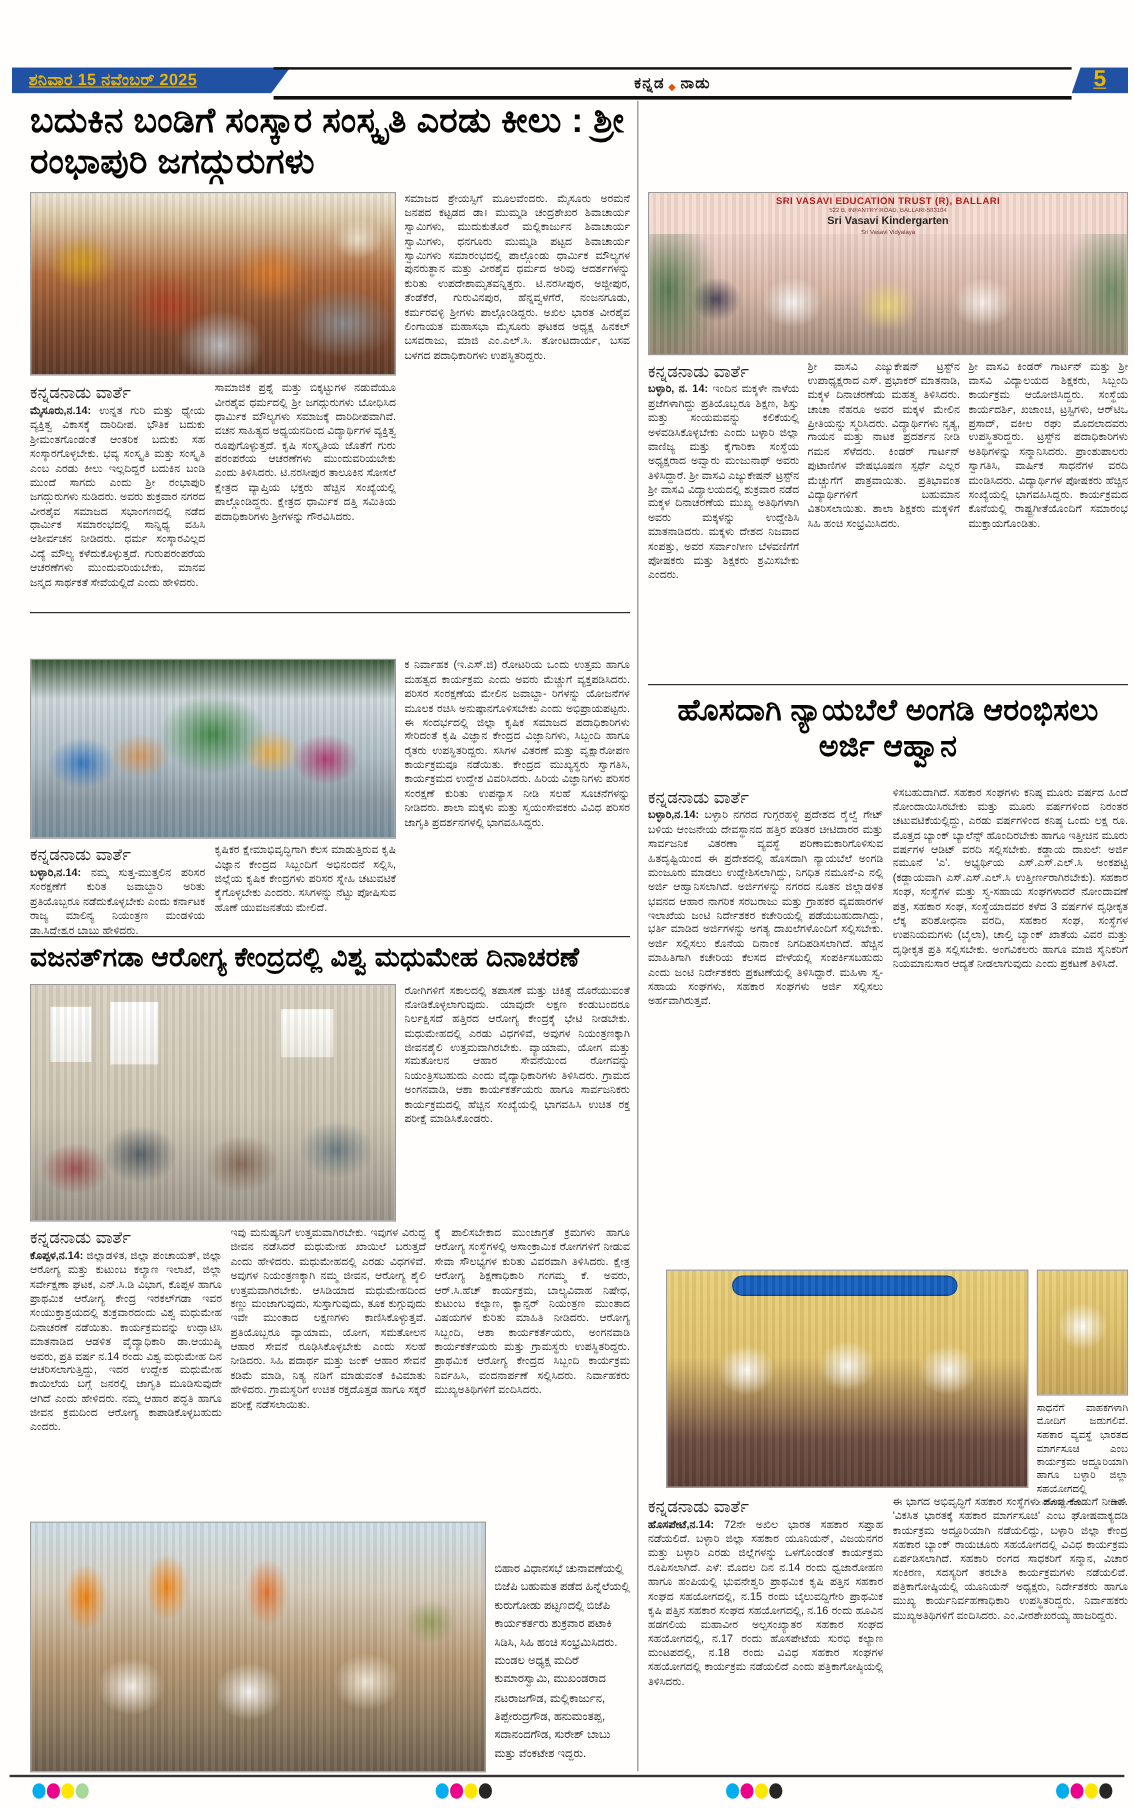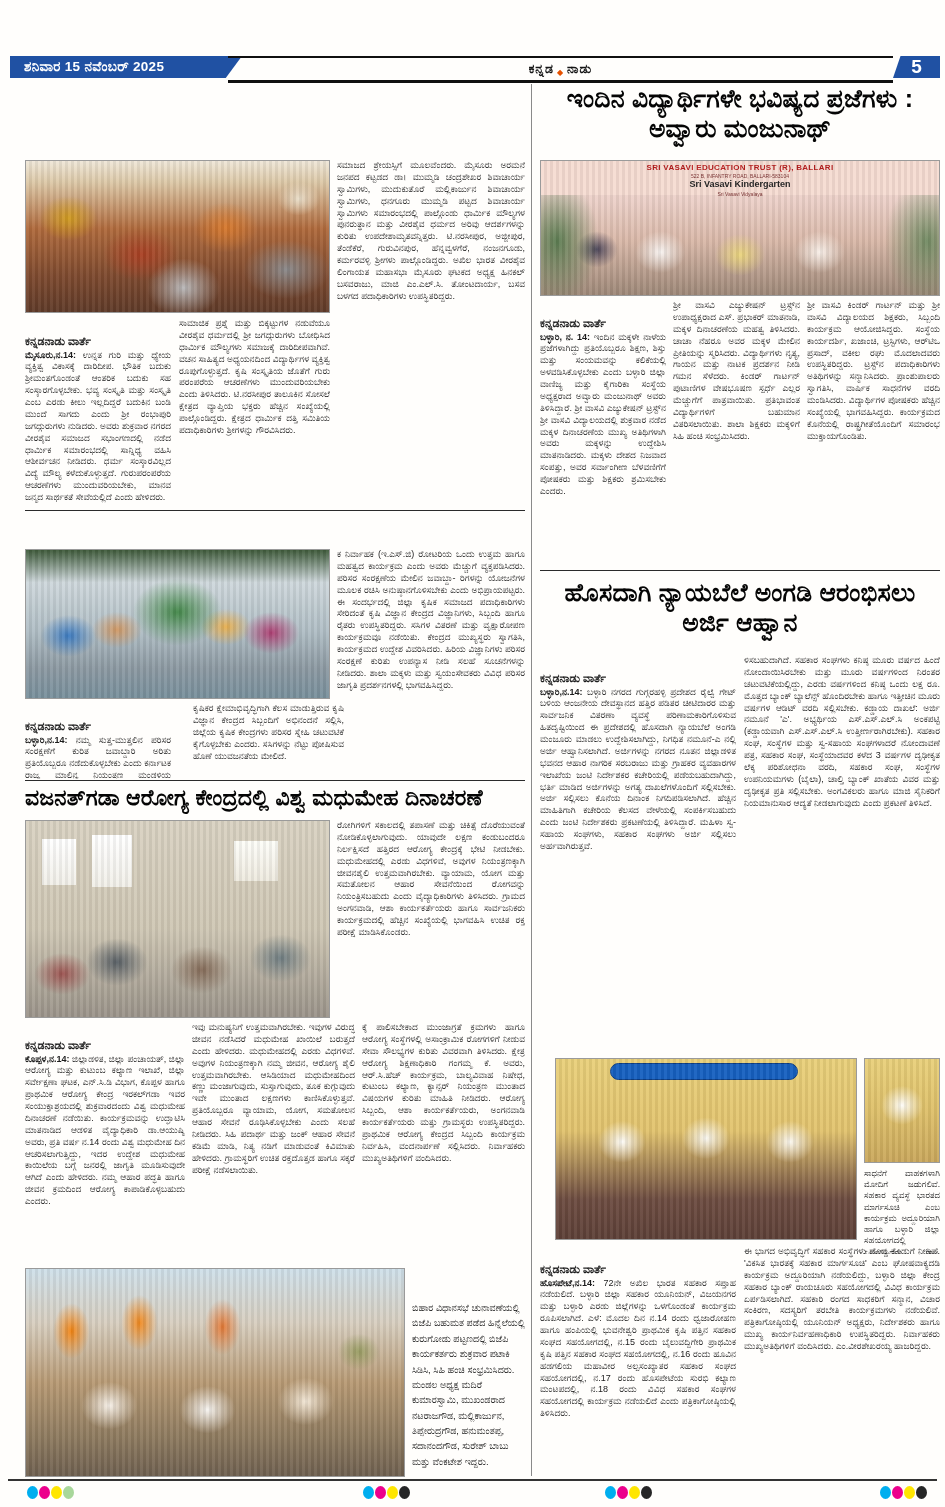--- a/index.html
+++ b/index.html
@@ -1,19 +1,19 @@
 <!DOCTYPE html>
 <html><head>
 <meta charset="utf-8">
 <style>
   html,body{margin:0;padding:0;background:#ffffff;}
   #page{position:relative;width:945px;height:1507px;background:#fffefc;margin:0 auto;overflow:hidden;
         font-family:"Liberation Sans","DejaVu Sans",sans-serif;color:#151515;}
   
-  .slab{position:absolute;background:#2051a3;color:#ffffff;display:flex;align-items:center;}
+  .slab{position:absolute;background:#2051a3;color:#eab308;display:flex;align-items:center;text-decoration:underline;}
   .date-slab{left:10px;top:56px;width:218px;height:22px;clip-path:polygon(0 0,100% 0,93% 100%,0 100%);
              font-size:13.5px;font-weight:bold;padding-left:14px;letter-spacing:.3px;}
   .num-slab{left:893px;top:56px;width:47px;height:22px;clip-path:polygon(16% 0,100% 0,100% 100%,0 100%);
             justify-content:center;font-size:19px;font-weight:bold;}
   .center-strip{position:absolute;left:228px;top:56px;width:665px;height:22px;
                 border-top:2px solid #101010;border-bottom:3px solid #101010;
                 display:flex;align-items:center;justify-content:center;}
   .masthead{font-size:12.5px;font-weight:bold;letter-spacing:1px;display:flex;align-items:flex-end;gap:3px;}
   .mast-ico{color:#e65100;font-size:8px;line-height:1;}
   
@@ -74,21 +74,21 @@
   .press-banner{position:absolute;left:18%;top:4px;width:62%;height:15px;background:#1660c0;
      border-radius:9px;border:1px solid #0d3e86;}
   .vas-banner{position:absolute;left:0;top:0;width:100%;height:34px;background:#f6dcd2;
      text-align:center;line-height:1.25;padding-top:2px;box-sizing:border-box;}
   .vas-l1{color:#b71c1c;font-weight:bold;font-size:8px;letter-spacing:.3px;}
   .vas-l2{color:#7a3030;font-size:5px;}
   .vas-l3{color:#222;font-weight:bold;font-size:9px;}
   
   .col{position:absolute;font-size:9px;line-height:1.32;text-align:justify;overflow:hidden;
        color:#1c1c1c;word-break:break-word;}
-  .byline{display:block;font-weight:bold;font-size:11px;margin-bottom:1px;margin-top:16px;}
+  .byline{display:block;font-weight:normal;font-size:14px;margin-bottom:1px;}
   .lead{font-weight:bold;}
   .caption{position:absolute;font-size:9.5px;line-height:1.62;color:#141414;overflow:hidden;}
   .rule{position:absolute;border-top:1px solid #2b2b2b;}
   .vrule{position:absolute;border-left:1px solid #8a8a8a;}
   
   .foot-rule{position:absolute;left:8px;top:1479px;width:929px;border-top:2px solid #333;}
   .dots{position:absolute;top:1486px;display:flex;gap:1px;}
   .dot{width:11px;height:13px;border-radius:50%;}
   .dc{background:#00aeef}.dm{background:#ec008c}.dy{background:#ffe600}.dk{background:#262626}.dg{background:#a8d79a}
 </style>
@@ -106,55 +106,55 @@
       <span class="mast-ico">◆</span>
       <span>ನಾಡು</span>
     </div>
   </div>
   <div class="slab num-slab">
     <span>5</span>
   </div>
 
   <div class="vrule" style="left:531px;top:84px;height:1392px;"></div>
 
+  <div class="hl" style="left:25px;top:84px;width:500px;font-size:29px;">ಬದುಕಿನ ಬಂಡಿಗೆ ಸಂಸ್ಕಾರ ಸಂಸ್ಕೃತಿ ಎರಡು ಕೀಲು : ಶ್ರೀ ರಂಭಾಪುರಿ ಜಗದ್ಗುರುಗಳು</div>
   <div class="ph ph-temple" style="left:25px;top:160px;width:305px;height:153px;"></div>
   <div class="col" style="left:337px;top:160px;width:188px;height:346px;">ಸಮಾಜದ ಶ್ರೇಯಸ್ಸಿಗೆ ಮೂಲವೆಂದರು. ಮೈಸೂರು ಅರಮನೆ ಜನಪದ ಕಟ್ಟಡದ ಡಾ। ಮುಮ್ಮಡಿ ಚಂದ್ರಶೇಖರ ಶಿವಾಚಾರ್ಯ ಸ್ವಾಮಿಗಳು, ಮುದುಕುತೊರೆ ಮಲ್ಲಿಕಾರ್ಜುನ ಶಿವಾಚಾರ್ಯ ಸ್ವಾಮಿಗಳು, ಧನಗೂರು ಮುಮ್ಮಡಿ ಪಟ್ಟದ ಶಿವಾಚಾರ್ಯ ಸ್ವಾಮಿಗಳು ಸಮಾರಂಭದಲ್ಲಿ ಪಾಲ್ಗೊಂಡು ಧಾರ್ಮಿಕ ಮೌಲ್ಯಗಳ ಪುನರುತ್ಥಾನ ಮತ್ತು ವೀರಶೈವ ಧರ್ಮದ ಅರಿವು ಆದರ್ಶಗಳನ್ನು ಕುರಿತು ಉಪದೇಶಾಮೃತವನ್ನಿತ್ತರು. ಟಿ.ನರಸೀಪುರ, ಅಜ್ಜೀಪುರ, ತೆಂಡೆಕೆರೆ, ಗುರುವಿನಪುರ, ಹೆನ್ನವ್ವಳಗೆರೆ, ನಂಜನಗೂಡು, ಕರ್ಮರವಳ್ಳಿ ಶ್ರೀಗಳು ಪಾಲ್ಗೊಂಡಿದ್ದರು. ಅಖಿಲ ಭಾರತ ವೀರಶೈವ ಲಿಂಗಾಯತ ಮಹಾಸಭಾ ಮೈಸೂರು ಘಟಕದ ಅಧ್ಯಕ್ಷ ಹಿನಕಲ್ ಬಸವರಾಜು, ಮಾಜಿ ಎಂ.ಎಲ್.ಸಿ. ತೋಂಟದಾರ್ಯ, ಬಸವ ಬಳಗದ ಪದಾಧಿಕಾರಿಗಳು ಉಪಸ್ಥಿತರಿದ್ದರು.</div>
   <div class="col" style="left:25px;top:318px;width:146px;height:188px;">
     <b class="byline">ಕನ್ನಡನಾಡು ವಾರ್ತೆ</b>
     <span class="lead">ಮೈಸೂರು,ನ.14:</span>
     <span>ಉನ್ನತ ಗುರಿ ಮತ್ತು ಧ್ಯೇಯ ವ್ಯಕ್ತಿತ್ವ ವಿಕಾಸಕ್ಕೆ ದಾರಿದೀಪ. ಭೌತಿಕ ಬದುಕು ಶ್ರೀಮಂತಗೊಂಡಂತೆ ಆಂತರಿಕ ಬದುಕು ಸಹ ಸಂಸ್ಕಾರಗೊಳ್ಳಬೇಕು. ಭವ್ಯ ಸಂಸ್ಕೃತಿ ಮತ್ತು ಸಂಸ್ಕೃತಿ ಎಂಬ ಎರಡು ಕೀಲು ಇಲ್ಲದಿದ್ದರೆ ಬದುಕಿನ ಬಂಡಿ ಮುಂದೆ ಸಾಗದು ಎಂದು ಶ್ರೀ ರಂಭಾಪುರಿ ಜಗದ್ಗುರುಗಳು ನುಡಿದರು. ಅವರು ಶುಕ್ರವಾರ ನಗರದ ವೀರಶೈವ ಸಮಾಜದ ಸಭಾಂಗಣದಲ್ಲಿ ನಡೆದ ಧಾರ್ಮಿಕ ಸಮಾರಂಭದಲ್ಲಿ ಸಾನ್ನಿಧ್ಯ ವಹಿಸಿ ಆಶೀರ್ವಚನ ನೀಡಿದರು. ಧರ್ಮ ಸಂಸ್ಕಾರವಿಲ್ಲದ ವಿದ್ಯೆ ಮೌಲ್ಯ ಕಳೆದುಕೊಳ್ಳುತ್ತದೆ. ಗುರುಪರಂಪರೆಯ ಆಚರಣೆಗಳು ಮುಂದುವರಿಯಬೇಕು, ಮಾನವ ಜನ್ಮದ ಸಾರ್ಥಕತೆ ಸೇವೆಯಲ್ಲಿದೆ ಎಂದು ಹೇಳಿದರು.</span>
   </div>
   <div class="col" style="left:179px;top:318px;width:151px;height:188px;">ಸಾಮಾಜಿಕ ಪ್ರಶ್ನೆ ಮತ್ತು ಬಿಕ್ಕಟ್ಟುಗಳ ನಡುವೆಯೂ ವೀರಶೈವ ಧರ್ಮದಲ್ಲಿ ಶ್ರೀ ಜಗದ್ಗುರುಗಳು ಬೋಧಿಸಿದ ಧಾರ್ಮಿಕ ಮೌಲ್ಯಗಳು ಸಮಾಜಕ್ಕೆ ದಾರಿದೀಪವಾಗಿವೆ. ವಚನ ಸಾಹಿತ್ಯದ ಅಧ್ಯಯನದಿಂದ ವಿದ್ಯಾರ್ಥಿಗಳ ವ್ಯಕ್ತಿತ್ವ ರೂಪುಗೊಳ್ಳುತ್ತದೆ. ಕೃಷಿ ಸಂಸ್ಕೃತಿಯ ಜೊತೆಗೆ ಗುರು ಪರಂಪರೆಯ ಆಚರಣೆಗಳು ಮುಂದುವರಿಯಬೇಕು ಎಂದು ತಿಳಿಸಿದರು. ಟಿ.ನರಸೀಪುರ ತಾಲೂಕಿನ ಸೋಸಲೆ ಕ್ಷೇತ್ರದ ವ್ಯಾಪ್ತಿಯ ಭಕ್ತರು ಹೆಚ್ಚಿನ ಸಂಖ್ಯೆಯಲ್ಲಿ ಪಾಲ್ಗೊಂಡಿದ್ದರು. ಕ್ಷೇತ್ರದ ಧಾರ್ಮಿಕ ದತ್ತಿ ಸಮಿತಿಯ ಪದಾಧಿಕಾರಿಗಳು ಶ್ರೀಗಳನ್ನು ಗೌರವಿಸಿದರು.</div>
 
   <div class="rule" style="left:25px;top:510px;width:500px;"></div>
   <div class="ph ph-plants" style="left:25px;top:549px;width:305px;height:150px;"></div>
   <div class="col" style="left:337px;top:549px;width:188px;height:228px;">ಕ ನಿರ್ವಾಹಕ (ಇ.ಎಸ್.ಜಿ) ರೋಟರಿಯ ಒಂದು ಉತ್ತಮ ಹಾಗೂ ಮಹತ್ವದ ಕಾರ್ಯಕ್ರಮ ಎಂದು ಅವರು ಮೆಚ್ಚುಗೆ ವ್ಯಕ್ತಪಡಿಸಿದರು. ಪರಿಸರ ಸಂರಕ್ಷಣೆಯ ಮೇಲಿನ ಜವಾಬ್ದಾ- ರಿಗಳನ್ನು ಯೋಜನೆಗಳ ಮೂಲಕ ರಚಿಸಿ ಅನುಷ್ಠಾನಗೊಳಿಸಬೇಕು ಎಂದು ಅಭಿಪ್ರಾಯಪಟ್ಟರು. ಈ ಸಂದರ್ಭದಲ್ಲಿ ಜಿಲ್ಲಾ ಕೃಷಿಕ ಸಮಾಜದ ಪದಾಧಿಕಾರಿಗಳು ಸೇರಿದಂತೆ ಕೃಷಿ ವಿಜ್ಞಾನ ಕೇಂದ್ರದ ವಿಜ್ಞಾನಿಗಳು, ಸಿಬ್ಬಂದಿ ಹಾಗೂ ರೈತರು ಉಪಸ್ಥಿತರಿದ್ದರು. ಸಸಿಗಳ ವಿತರಣೆ ಮತ್ತು ವೃಕ್ಷಾರೋಪಣ ಕಾರ್ಯಕ್ರಮವೂ ನಡೆಯಿತು. ಕೇಂದ್ರದ ಮುಖ್ಯಸ್ಥರು ಸ್ವಾಗತಿಸಿ, ಕಾರ್ಯಕ್ರಮದ ಉದ್ದೇಶ ವಿವರಿಸಿದರು. ಹಿರಿಯ ವಿಜ್ಞಾನಿಗಳು ಪರಿಸರ ಸಂರಕ್ಷಣೆ ಕುರಿತು ಉಪನ್ಯಾಸ ನೀಡಿ ಸಲಹೆ ಸೂಚನೆಗಳನ್ನು ನೀಡಿದರು. ಶಾಲಾ ಮಕ್ಕಳು ಮತ್ತು ಸ್ವಯಂಸೇವಕರು ವಿವಿಧ ಪರಿಸರ ಜಾಗೃತಿ ಪ್ರದರ್ಶನಗಳಲ್ಲಿ ಭಾಗವಹಿಸಿದ್ದರು.</div>
   <div class="col" style="left:25px;top:703px;width:146px;height:76px;">
     <b class="byline">ಕನ್ನಡನಾಡು ವಾರ್ತೆ</b>
     <span class="lead">ಬಳ್ಳಾರಿ,ನ.14:</span>
     <span>ನಮ್ಮ ಸುತ್ತ-ಮುತ್ತಲಿನ ಪರಿಸರ ಸಂರಕ್ಷಣೆಗೆ ಕುರಿತ ಜವಾಬ್ದಾರಿ ಅರಿತು ಪ್ರತಿಯೊಬ್ಬರೂ ನಡೆದುಕೊಳ್ಳಬೇಕು ಎಂದು ಕರ್ನಾಟಕ ರಾಜ್ಯ ಮಾಲಿನ್ಯ ನಿಯಂತ್ರಣ ಮಂಡಳಿಯ ಡಾ.ಸಿದ್ದೇಶ್ವರ ಬಾಬು ಹೇಳಿದರು.</span>
   </div>
-  <div class="col" style="left:193px;top:703px;width:151px;height:76px;">ಕೃಷಿಕರ ಕ್ಷೇಮಾಭಿವೃದ್ಧಿಗಾಗಿ ಕೆಲಸ ಮಾಡುತ್ತಿರುವ ಕೃಷಿ ವಿಜ್ಞಾನ ಕೇಂದ್ರದ ಸಿಬ್ಬಂದಿಗೆ ಅಭಿನಂದನೆ ಸಲ್ಲಿಸಿ, ಜಿಲ್ಲೆಯ ಕೃಷಿಕ ಕೇಂದ್ರಗಳು ಪರಿಸರ ಸ್ನೇಹಿ ಚಟುವಟಿಕೆ ಕೈಗೊಳ್ಳಬೇಕು ಎಂದರು. ಸಸಿಗಳನ್ನು ನೆಟ್ಟು ಪೋಷಿಸುವ ಹೊಣೆ ಯುವಜನತೆಯ ಮೇಲಿದೆ.</div>
+  <div class="col" style="left:179px;top:703px;width:151px;height:76px;">ಕೃಷಿಕರ ಕ್ಷೇಮಾಭಿವೃದ್ಧಿಗಾಗಿ ಕೆಲಸ ಮಾಡುತ್ತಿರುವ ಕೃಷಿ ವಿಜ್ಞಾನ ಕೇಂದ್ರದ ಸಿಬ್ಬಂದಿಗೆ ಅಭಿನಂದನೆ ಸಲ್ಲಿಸಿ, ಜಿಲ್ಲೆಯ ಕೃಷಿಕ ಕೇಂದ್ರಗಳು ಪರಿಸರ ಸ್ನೇಹಿ ಚಟುವಟಿಕೆ ಕೈಗೊಳ್ಳಬೇಕು ಎಂದರು. ಸಸಿಗಳನ್ನು ನೆಟ್ಟು ಪೋಷಿಸುವ ಹೊಣೆ ಯುವಜನತೆಯ ಮೇಲಿದೆ.</div>
 
   <div class="rule" style="left:25px;top:780px;width:500px;"></div>
   <div class="hl" style="left:25px;top:785px;width:500px;font-size:22px;">ವಜನತ್‌ಗಡಾ ಆರೋಗ್ಯ ಕೇಂದ್ರದಲ್ಲಿ ವಿಶ್ವ ಮಧುಮೇಹ ದಿನಾಚರಣೆ</div>
   <div class="ph ph-clinic" style="left:25px;top:820px;width:305px;height:198px;"></div>
   <div class="col" style="left:337px;top:820px;width:188px;height:220px;">ರೋಗಿಗಳಿಗೆ ಸಕಾಲದಲ್ಲಿ ತಪಾಸಣೆ ಮತ್ತು ಚಿಕಿತ್ಸೆ ದೊರೆಯುವಂತೆ ನೋಡಿಕೊಳ್ಳಲಾಗುವುದು. ಯಾವುದೇ ಲಕ್ಷಣ ಕಂಡುಬಂದರೂ ನಿರ್ಲಕ್ಷಿಸದೆ ಹತ್ತಿರದ ಆರೋಗ್ಯ ಕೇಂದ್ರಕ್ಕೆ ಭೇಟಿ ನೀಡಬೇಕು. ಮಧುಮೇಹದಲ್ಲಿ ಎರಡು ವಿಧಗಳಿವೆ, ಅವುಗಳ ನಿಯಂತ್ರಣಕ್ಕಾಗಿ ಜೀವನಶೈಲಿ ಉತ್ತಮವಾಗಿರಬೇಕು. ವ್ಯಾಯಾಮ, ಯೋಗ ಮತ್ತು ಸಮತೋಲನ ಆಹಾರ ಸೇವನೆಯಿಂದ ರೋಗವನ್ನು ನಿಯಂತ್ರಿಸಬಹುದು ಎಂದು ವೈದ್ಯಾಧಿಕಾರಿಗಳು ತಿಳಿಸಿದರು. ಗ್ರಾಮದ ಅಂಗನವಾಡಿ, ಆಶಾ ಕಾರ್ಯಕರ್ತೆಯರು ಹಾಗೂ ಸಾರ್ವಜನಿಕರು ಕಾರ್ಯಕ್ರಮದಲ್ಲಿ ಹೆಚ್ಚಿನ ಸಂಖ್ಯೆಯಲ್ಲಿ ಭಾಗವಹಿಸಿ ಉಚಿತ ರಕ್ತ ಪರೀಕ್ಷೆ ಮಾಡಿಸಿಕೊಂಡರು.</div>
   <div class="col" style="left:25px;top:1022px;width:160px;height:242px;">
     <b class="byline">ಕನ್ನಡನಾಡು ವಾರ್ತೆ</b>
     <span class="lead">ಕೊಪ್ಪಳ,ನ.14:</span>
     <span>ಜಿಲ್ಲಾಡಳಿತ, ಜಿಲ್ಲಾ ಪಂಚಾಯತ್, ಜಿಲ್ಲಾ ಆರೋಗ್ಯ ಮತ್ತು ಕುಟುಂಬ ಕಲ್ಯಾಣ ಇಲಾಖೆ, ಜಿಲ್ಲಾ ಸರ್ವೇಕ್ಷಣಾ ಘಟಕ, ಎನ್.ಸಿ.ಡಿ ವಿಭಾಗ, ಕೊಪ್ಪಳ ಹಾಗೂ ಪ್ರಾಥಮಿಕ ಆರೋಗ್ಯ ಕೇಂದ್ರ ಇರಕಲ್‌ಗಡಾ ಇವರ ಸಂಯುಕ್ತಾಶ್ರಯದಲ್ಲಿ ಶುಕ್ರವಾರದಂದು ವಿಶ್ವ ಮಧುಮೇಹ ದಿನಾಚರಣೆ ನಡೆಯಿತು. ಕಾರ್ಯಕ್ರಮವನ್ನು ಉದ್ಘಾಟಿಸಿ ಮಾತನಾಡಿದ ಆಡಳಿತ ವೈದ್ಯಾಧಿಕಾರಿ ಡಾ.ಆಯುಷ್ಮಿ ಅವರು, ಪ್ರತಿ ವರ್ಷ ನ.14 ರಂದು ವಿಶ್ವ ಮಧುಮೇಹ ದಿನ ಆಚರಿಸಲಾಗುತ್ತಿದ್ದು, ಇದರ ಉದ್ದೇಶ ಮಧುಮೇಹ ಕಾಯಿಲೆಯ ಬಗ್ಗೆ ಜನರಲ್ಲಿ ಜಾಗೃತಿ ಮೂಡಿಸುವುದೇ ಆಗಿದೆ ಎಂದು ಹೇಳಿದರು. ನಮ್ಮ ಆಹಾರ ಪದ್ಧತಿ ಹಾಗೂ ಜೀವನ ಕ್ರಮದಿಂದ ಆರೋಗ್ಯ ಕಾಪಾಡಿಕೊಳ್ಳಬಹುದು ಎಂದರು.</span>
   </div>
   <div class="col" style="left:192px;top:1022px;width:163px;height:242px;">ಇವು ಮನುಷ್ಯನಿಗೆ ಉತ್ತಮವಾಗಿರಬೇಕು. ಇವುಗಳ ವಿರುದ್ಧ ಜೀವನ ನಡೆಸಿದರೆ ಮಧುಮೇಹ ಖಾಯಿಲೆ ಬರುತ್ತದೆ ಎಂದು ಹೇಳಿದರು. ಮಧುಮೇಹದಲ್ಲಿ ಎರಡು ವಿಧಗಳಿವೆ. ಅವುಗಳ ನಿಯಂತ್ರಣಕ್ಕಾಗಿ ನಮ್ಮ ಜೀವನ, ಆರೋಗ್ಯ ಶೈಲಿ ಉತ್ತಮವಾಗಿರಬೇಕು. ಆಸಿಡಿಯಾದ ಮಧುಮೇಹದಿಂದ ಕಣ್ಣು ಮಂಜಾಗುವುದು, ಸುಸ್ತಾಗುವುದು, ತೂಕ ಕುಗ್ಗುವುದು ಇವೇ ಮುಂತಾದ ಲಕ್ಷಣಗಳು ಕಾಣಿಸಿಕೊಳ್ಳುತ್ತವೆ. ಪ್ರತಿಯೊಬ್ಬರೂ ವ್ಯಾಯಾಮ, ಯೋಗ, ಸಮತೋಲನ ಆಹಾರ ಸೇವನೆ ರೂಢಿಸಿಕೊಳ್ಳಬೇಕು ಎಂದು ಸಲಹೆ ನೀಡಿದರು. ಸಿಹಿ ಪದಾರ್ಥ ಮತ್ತು ಜಂಕ್ ಆಹಾರ ಸೇವನೆ ಕಡಿಮೆ ಮಾಡಿ, ನಿತ್ಯ ನಡಿಗೆ ಮಾಡುವಂತೆ ಕಿವಿಮಾತು ಹೇಳಿದರು. ಗ್ರಾಮಸ್ಥರಿಗೆ ಉಚಿತ ರಕ್ತದೊತ್ತಡ ಹಾಗೂ ಸಕ್ಕರೆ ಪರೀಕ್ಷೆ ನಡೆಸಲಾಯಿತು.</div>
   <div class="col" style="left:362px;top:1022px;width:163px;height:242px;">ಕ್ಕೆ ಪಾಲಿಸಬೇಕಾದ ಮುಂಜಾಗ್ರತೆ ಕ್ರಮಗಳು ಹಾಗೂ ಆರೋಗ್ಯ ಸಂಸ್ಥೆಗಳಲ್ಲಿ ಅಸಾಂಕ್ರಾಮಿಕ ರೋಗಗಳಿಗೆ ನೀಡುವ ಸೇವಾ ಸೌಲಭ್ಯಗಳ ಕುರಿತು ವಿವರವಾಗಿ ತಿಳಿಸಿದರು. ಕ್ಷೇತ್ರ ಆರೋಗ್ಯ ಶಿಕ್ಷಣಾಧಿಕಾರಿ ಗಂಗಮ್ಮ ಕೆ. ಅವರು, ಆರ್.ಸಿ.ಹೆಚ್ ಕಾರ್ಯಕ್ರಮ, ಬಾಲ್ಯವಿವಾಹ ನಿಷೇಧ, ಕುಟುಂಬ ಕಲ್ಯಾಣ, ಕ್ಯಾನ್ಸರ್ ನಿಯಂತ್ರಣ ಮುಂತಾದ ವಿಷಯಗಳ ಕುರಿತು ಮಾಹಿತಿ ನೀಡಿದರು. ಆರೋಗ್ಯ ಸಿಬ್ಬಂದಿ, ಆಶಾ ಕಾರ್ಯಕರ್ತೆಯರು, ಅಂಗನವಾಡಿ ಕಾರ್ಯಕರ್ತೆಯರು ಮತ್ತು ಗ್ರಾಮಸ್ಥರು ಉಪಸ್ಥಿತರಿದ್ದರು. ಪ್ರಾಥಮಿಕ ಆರೋಗ್ಯ ಕೇಂದ್ರದ ಸಿಬ್ಬಂದಿ ಕಾರ್ಯಕ್ರಮ ನಿರ್ವಹಿಸಿ, ವಂದನಾರ್ಪಣೆ ಸಲ್ಲಿಸಿದರು. ನಿರ್ವಾಹಕರು ಮುಖ್ಯಅತಿಥಿಗಳಿಗೆ ವಂದಿಸಿದರು.</div>
 
   <div class="ph ph-bjp" style="left:25px;top:1268px;width:380px;height:209px;"></div>
   <div class="caption" style="left:412px;top:1300px;width:113px;height:209px;">ಬಿಹಾರ ವಿಧಾನಸಭೆ ಚುನಾವಣೆಯಲ್ಲಿ ಬಿಜೆಪಿ ಬಹುಮತ ಪಡೆದ ಹಿನ್ನೆಲೆಯಲ್ಲಿ ಕುರುಗೋಡು ಪಟ್ಟಣದಲ್ಲಿ ಬಿಜೆಪಿ ಕಾರ್ಯಕರ್ತರು ಶುಕ್ರವಾರ ಪಟಾಕಿ ಸಿಡಿಸಿ, ಸಿಹಿ ಹಂಚಿ ಸಂಭ್ರಮಿಸಿದರು. ಮಂಡಲ ಅಧ್ಯಕ್ಷ ಮದಿರೆ ಕುಮಾರಸ್ವಾಮಿ, ಮುಖಂಡರಾದ ನಟರಾಜಗೌಡ, ಮಲ್ಲಿಕಾರ್ಜುನ, ತಿಪ್ಪೇರುದ್ರಗೌಡ, ಹನುಮಂತಪ್ಪ, ಸದಾನಂದಗೌಡ, ಸುರೇಶ್ ಬಾಬು ಮತ್ತು ವೆಂಕಟೇಶ ಇದ್ದರು.</div>
 
-  <div class="hl" style="left:540px;top:84px;width:400px;font-size:25px;text-align:center;">ಇಂದಿನ ವಿದ್ಯಾರ್ಥಿಗಳೇ ಭವಿಷ್ಯದ ಪ್ರಜೆಗಳು : ಅವ್ವಾರು ಮಂಜುನಾಥ್</div>
   <div class="ph ph-vasavi" style="left:540px;top:160px;width:400px;height:136px;">
     <div class="vas-banner">
       <div class="vas-l1">SRI VASAVI EDUCATION TRUST (R), BALLARI</div>
       <div class="vas-l2">522 B, INFANTRY ROAD, BALLARI-583104</div>
       <div class="vas-l3">Sri Vasavi Kindergarten</div>
       <div class="vas-l2">Sri Vasavi Vidyalaya</div>
     </div>
   </div>
   <div class="col" style="left:540px;top:300px;width:126px;height:266px;">
     <b class="byline">ಕನ್ನಡನಾಡು ವಾರ್ತೆ</b>

